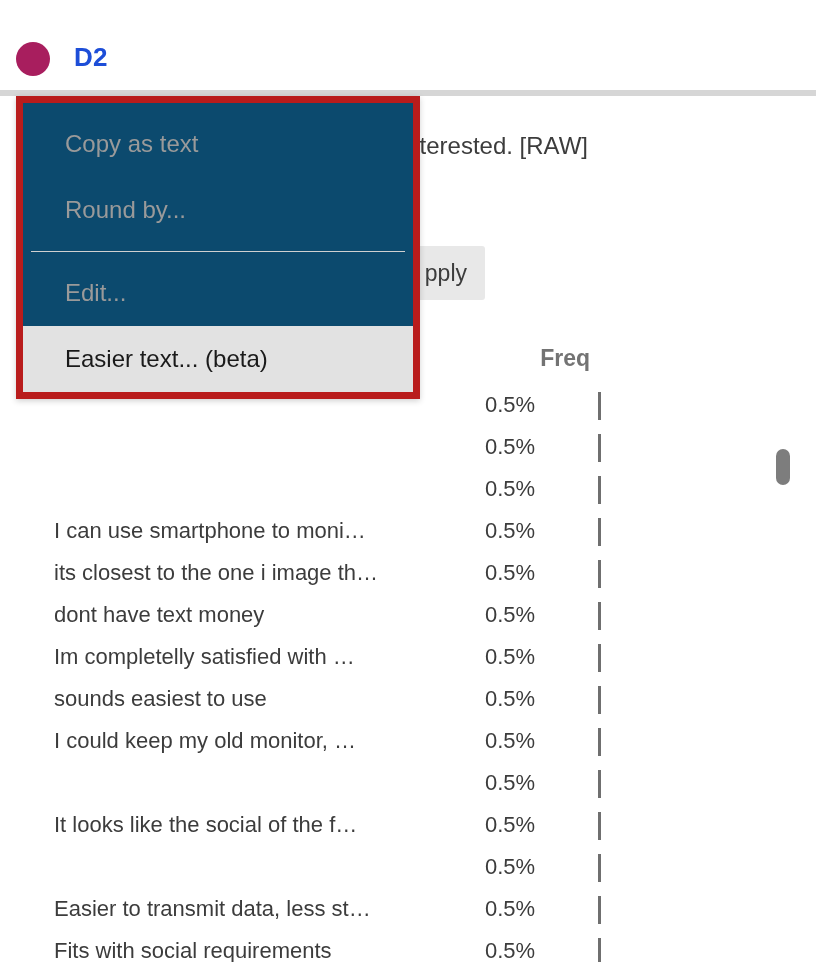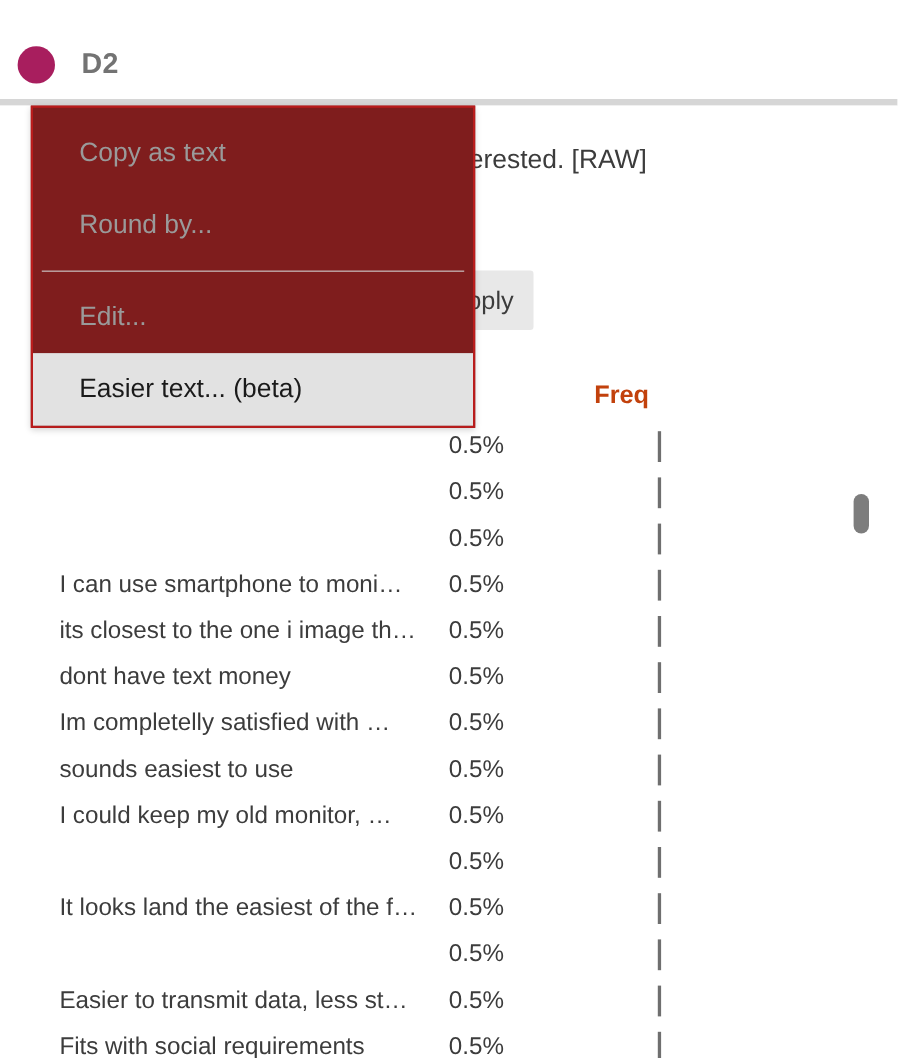--- a/index.html
+++ b/index.html
@@ -29,21 +29,21 @@
     left: 16px; top: 42px;
     width: 34px; height: 34px;
     border-radius: 50%;
     background: #a81e5e;
   }
   .header-title {
     position: absolute;
     left: 74px; top: 42px;
     font-size: 26px;
     font-weight: bold;
-    color: #737373;
+    color: #1d4ed8;
     letter-spacing: 0.3px;
   }
 
   
   .top-rule {
     position: absolute;
     left: 0; top: 90px;
     width: 816px; height: 6px;
     background: #d6d6d6;
   }
@@ -89,21 +89,21 @@
     width: 816px;
     height: 621px;
   }
   .col-header {
     position: absolute;
     left: 430px; top: 4px;
     width: 160px;
     text-align: right;
     font-size: 23px;
     font-weight: bold;
-    color: #c2410c;
+    color: #737373;
   }
   .rows {
     position: absolute;
     left: 0; top: 43px;
     width: 816px;
   }
   .row {
     position: relative;
     height: 42px;
     line-height: 42px;
@@ -114,23 +114,23 @@
     position: absolute;
     left: 34px; top: 0;
     width: 392px;
     white-space: nowrap;
     overflow: hidden;
     text-overflow: ellipsis;
     margin-left: 20px;
   }
   .row .freq {
     position: absolute;
-    left: 408px; top: 0;
+    left: 430px; top: 0;
     width: 160px;
-    text-align: left;
+    text-align: center;
   }
   .row .bar-slot {
     position: absolute;
     left: 598px; top: 8px;
     height: 28px;
     width: 180px;
   }
   .row .bar {
     display: block;
     height: 28px;
@@ -144,24 +144,24 @@
     left: 776px; top: 108px;
     width: 14px;
     height: 36px;
     border-radius: 7px;
     background: #7d7d7d;
   }
 
   
   .context-menu {
     position: absolute;
-    left: 28px; top: 96px;
+    left: 16px; top: 96px;
     width: 404px;
-    background: #7f1d1d;
-    border: 2px solid #b91c1c;
+    background: #0c4a6e;
+    border: 7px solid #b91c1c;
     box-shadow: 0 2px 6px rgba(0,0,0,0.18);
     z-index: 50;
     padding: 8px 0 0 0;
     box-sizing: border-box;
   }
   .menu-item {
     height: 66px;
     line-height: 66px;
     padding-left: 42px;
     font-size: 24px;
@@ -264,21 +264,21 @@
             <span class="bar"></span>
           </span>
         </div>
         <div class="row">
           <span class="freq">0.5%</span>
           <span class="bar-slot">
             <span class="bar"></span>
           </span>
         </div>
         <div class="row">
-          <span class="label">It looks land the easiest of the f…</span>
+          <span class="label">It looks like the social of the f…</span>
           <span class="freq">0.5%</span>
           <span class="bar-slot">
             <span class="bar"></span>
           </span>
         </div>
         <div class="row">
           <span class="freq">0.5%</span>
           <span class="bar-slot">
             <span class="bar"></span>
           </span>

